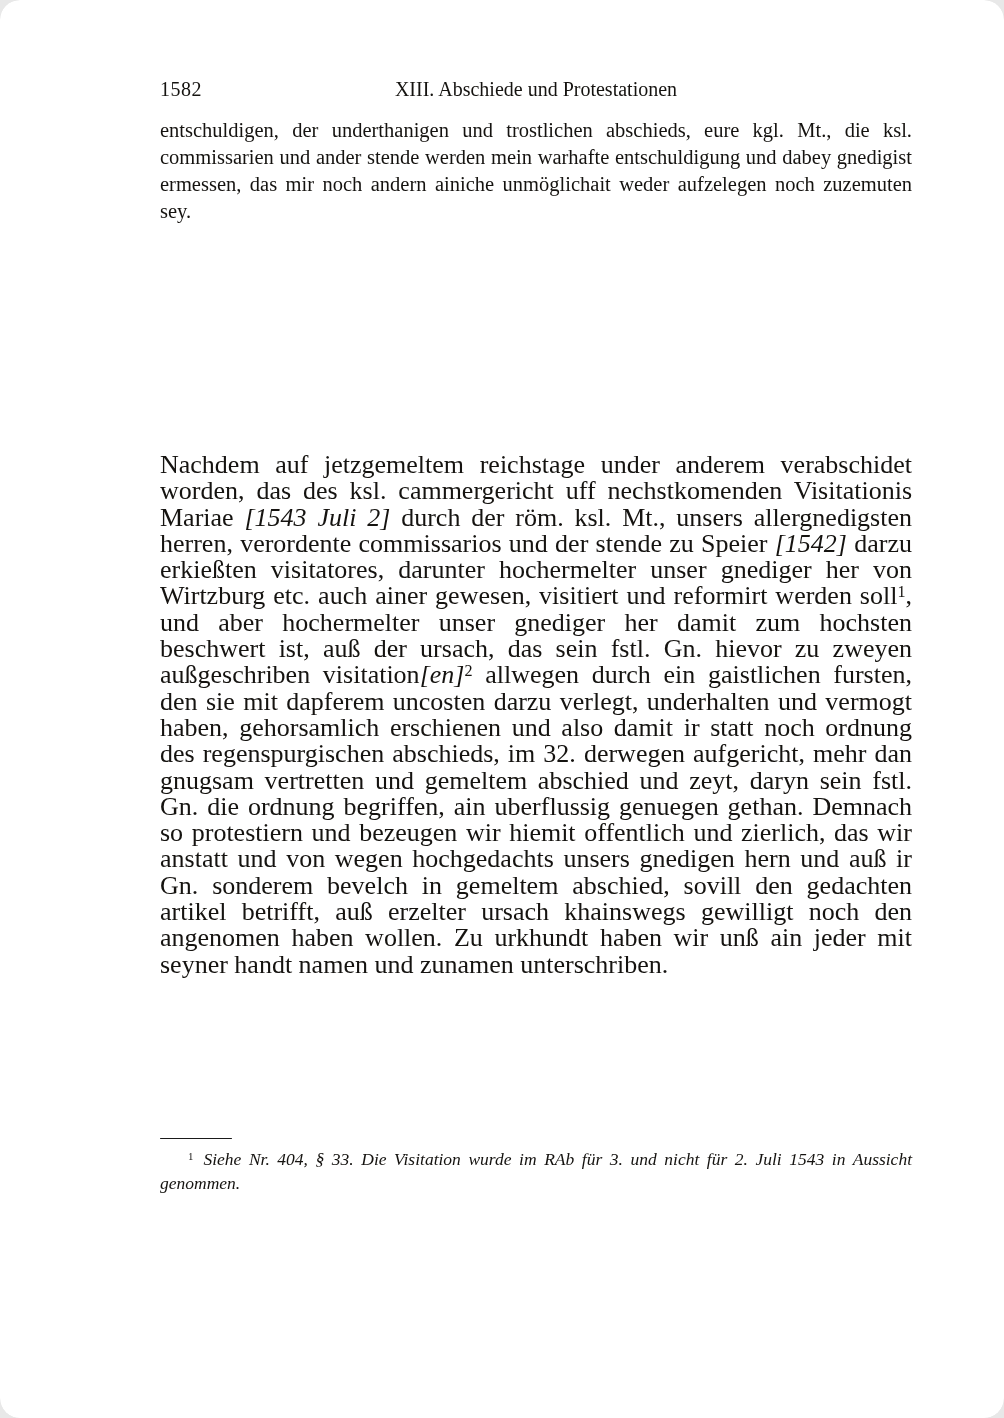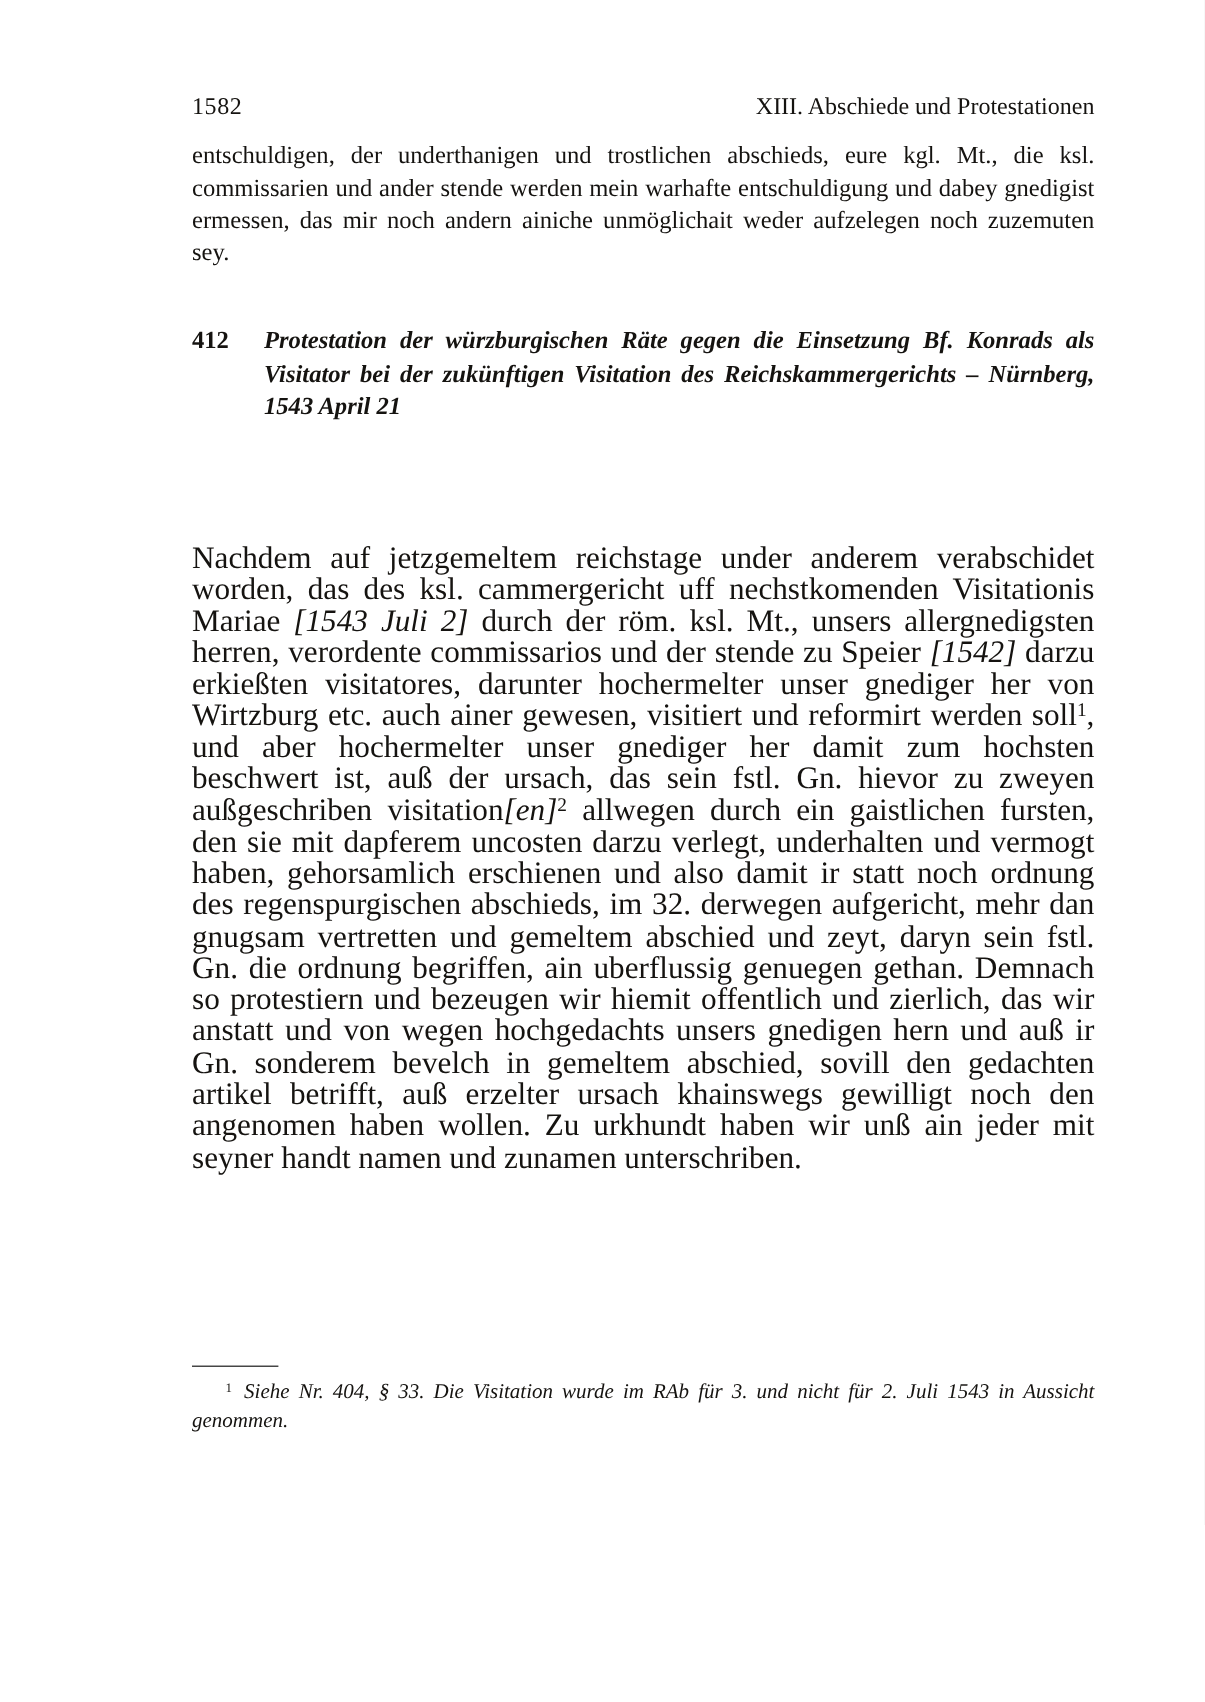--- a/index.html
+++ b/index.html
@@ -1,15 +1,15 @@
 <!DOCTYPE html>
 <html><head>
 <meta charset="utf-8">
 <style>
-  * { margin: 0; padding: 0; box-sizing: border-box; }
+  * { margin: 0; padding: 0; box-sizing: border-box; border-radius: 20px; }
   html, body { background: #e8e8e8; }
   body {
     width: 1004px;
     font-family: "Liberation Serif", "DejaVu Serif", serif;
     color: #151310;
   }
   .page {
     position: relative;
     width: 1004px;
     height: 1418px;
@@ -26,21 +26,21 @@
     font-size: 20px;
   }
   .page-number {
     position: absolute;
     left: 0; top: 0;
     letter-spacing: 0.5px;
   }
   .running-head {
     position: absolute;
     left: 0; right: 0;
-    text-align: right;
+    text-align: center;
   }
   
   .intro-par {
     position: absolute;
     left: 160px; top: 117px;
     width: 752px;
     font-size: 20.5px;
     line-height: 27px;
     text-align: justify;
   }
@@ -116,24 +116,20 @@
 
 <div class="page">
 
   <div class="running-header">
     <span class="page-number">1582</span>
     <span class="running-head">XIII. Abschiede und Protestationen</span>
   </div>
 
   <p class="intro-par">entschuldigen, der underthanigen und trostlichen abschieds, eure kgl. Mt., die ksl. commissarien und ander stende werden mein warhafte entschuldigung und dabey gnedigist ermessen, das mir noch andern ainiche unmöglichait weder aufzelegen noch zuzemuten sey.</p>
 
-  <div class="doc-heading">
-    <span class="doc-number">412</span>
-    <span class="doc-title">Protestation der würzburgischen Räte gegen die Einsetzung Bf. Konrads als Visitator bei der zukünftigen Visitation des Reichskammergerichts – Nürnberg, 1543 April 21</span>
-  </div>
 
 
   <p class="main-text"><span>Nachdem auf jetzgemeltem reichstage under anderem verabschidet worden, das des ksl. cammergericht uff nechstkomenden Visitationis Mariae </span><span class="italic">[1543 Juli 2]</span><span> durch der röm. ksl. Mt., unsers allergnedigsten herren, verordente commissarios und der stende zu Speier </span><span class="italic">[1542]</span><span> darzu erkießten visitatores, darunter hochermelter unser gnediger her von Wirtzburg etc. auch ainer gewesen, visitiert und reformirt werden soll</span><span class="fn-sup">1</span><span>, und aber hochermelter unser gnediger her damit zum hochsten beschwert ist, auß der ursach, das sein fstl. Gn. hievor zu zweyen außgeschriben visitation</span><span class="italic">[en]</span><span class="fn-sup">2</span><span> allwegen durch ein gaistlichen fursten, den sie mit dapferem uncosten darzu verlegt, underhalten und vermogt haben, gehorsamlich erschienen und also damit ir statt noch ordnung des regenspurgischen abschieds, im 32. derwegen aufgericht, mehr dan gnugsam vertretten und gemeltem abschied und zeyt, daryn sein fstl. Gn. die ordnung begriffen, ain uberflussig genuegen gethan. Demnach so protestiern und bezeugen wir hiemit offentlich und zierlich, das wir anstatt und von wegen hochgedachts unsers gnedigen hern und auß ir Gn. sonderem bevelch in gemeltem abschied, sovill den gedachten artikel betrifft, auß erzelter ursach khainswegs gewilligt noch den angenomen haben wollen. Zu urkhundt haben wir unß ain jeder mit seyner handt namen und zunamen unterschriben.</span></p>
 
   <div class="footnotes">
     <div class="footnote-rule"></div>
     <p class="footnote"><span class="fn-sup fn-marker">1</span><span>Siehe Nr. 404, § 33. Die Visitation wurde im RAb für 3. und nicht für 2. Juli 1543 in Aussicht genommen.</span></p>
   </div>
 
 </div>

